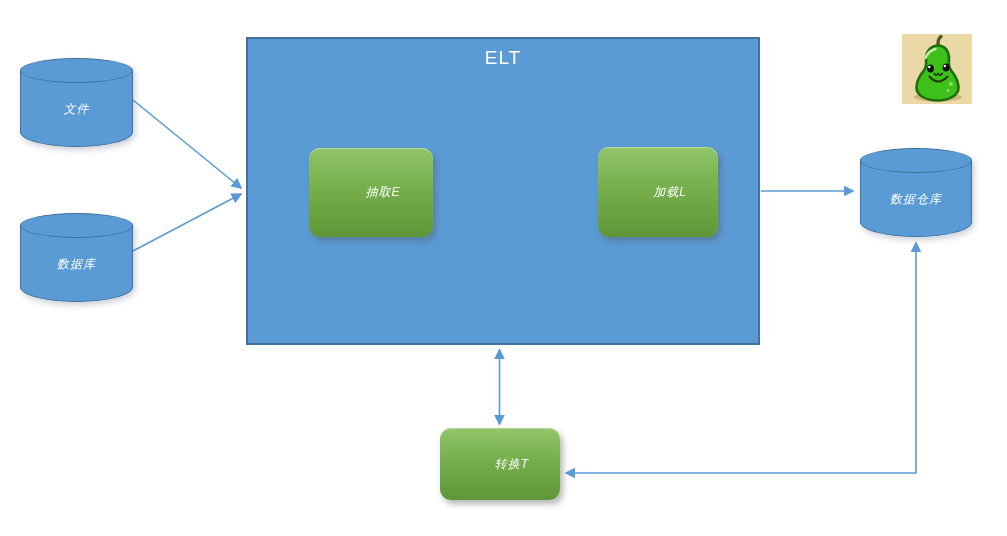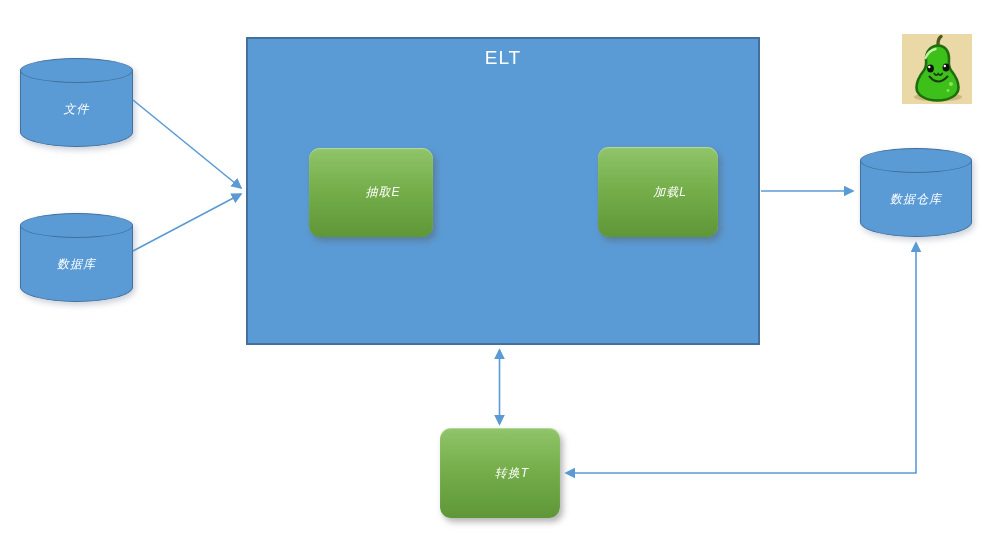--- a/index.html
+++ b/index.html
@@ -65,21 +65,21 @@
   <div class="shape elt-box">
     <div class="elt-title">ELT</div>
   </div>
 
   <div class="shape process" style="left:293px; top:148px; width:124px; height:89px;margin-left:16px;">
     <span class="label">抽取E</span>
   </div>
   <div class="shape process" style="left:598px; top:147px; width:120px; height:90px;align-items:center;">
     <span class="label">加载L</span>
   </div>
-  <div class="shape process" style="left:440px; top:428px; width:120px; height:90px;">
+  <div class="shape process" style="left:440px; top:428px; width:120px; height:72px;">
     <span class="label">转换T</span>
   </div>
 
   <div class="cylinder" style="left:20px; top:58px; width:113px; height:89px;">
     <div class="cyl-body"></div>
     <div class="cyl-top"></div>
     <span class="label cyl-label">文件</span>
   </div>
   <div class="cylinder" style="left:860px; top:148px; width:112px; height:89px;">
     <div class="cyl-body"></div>

